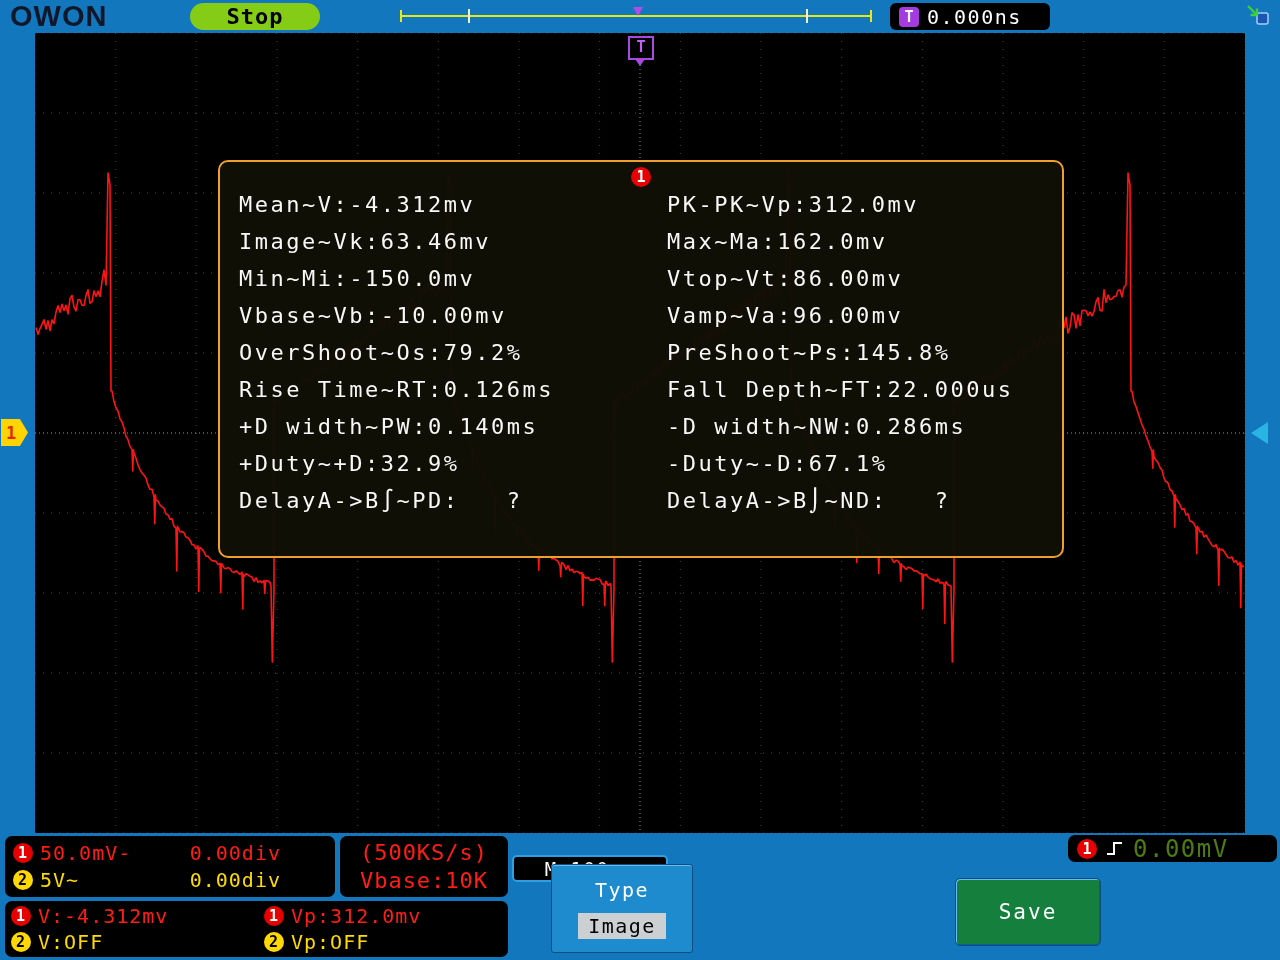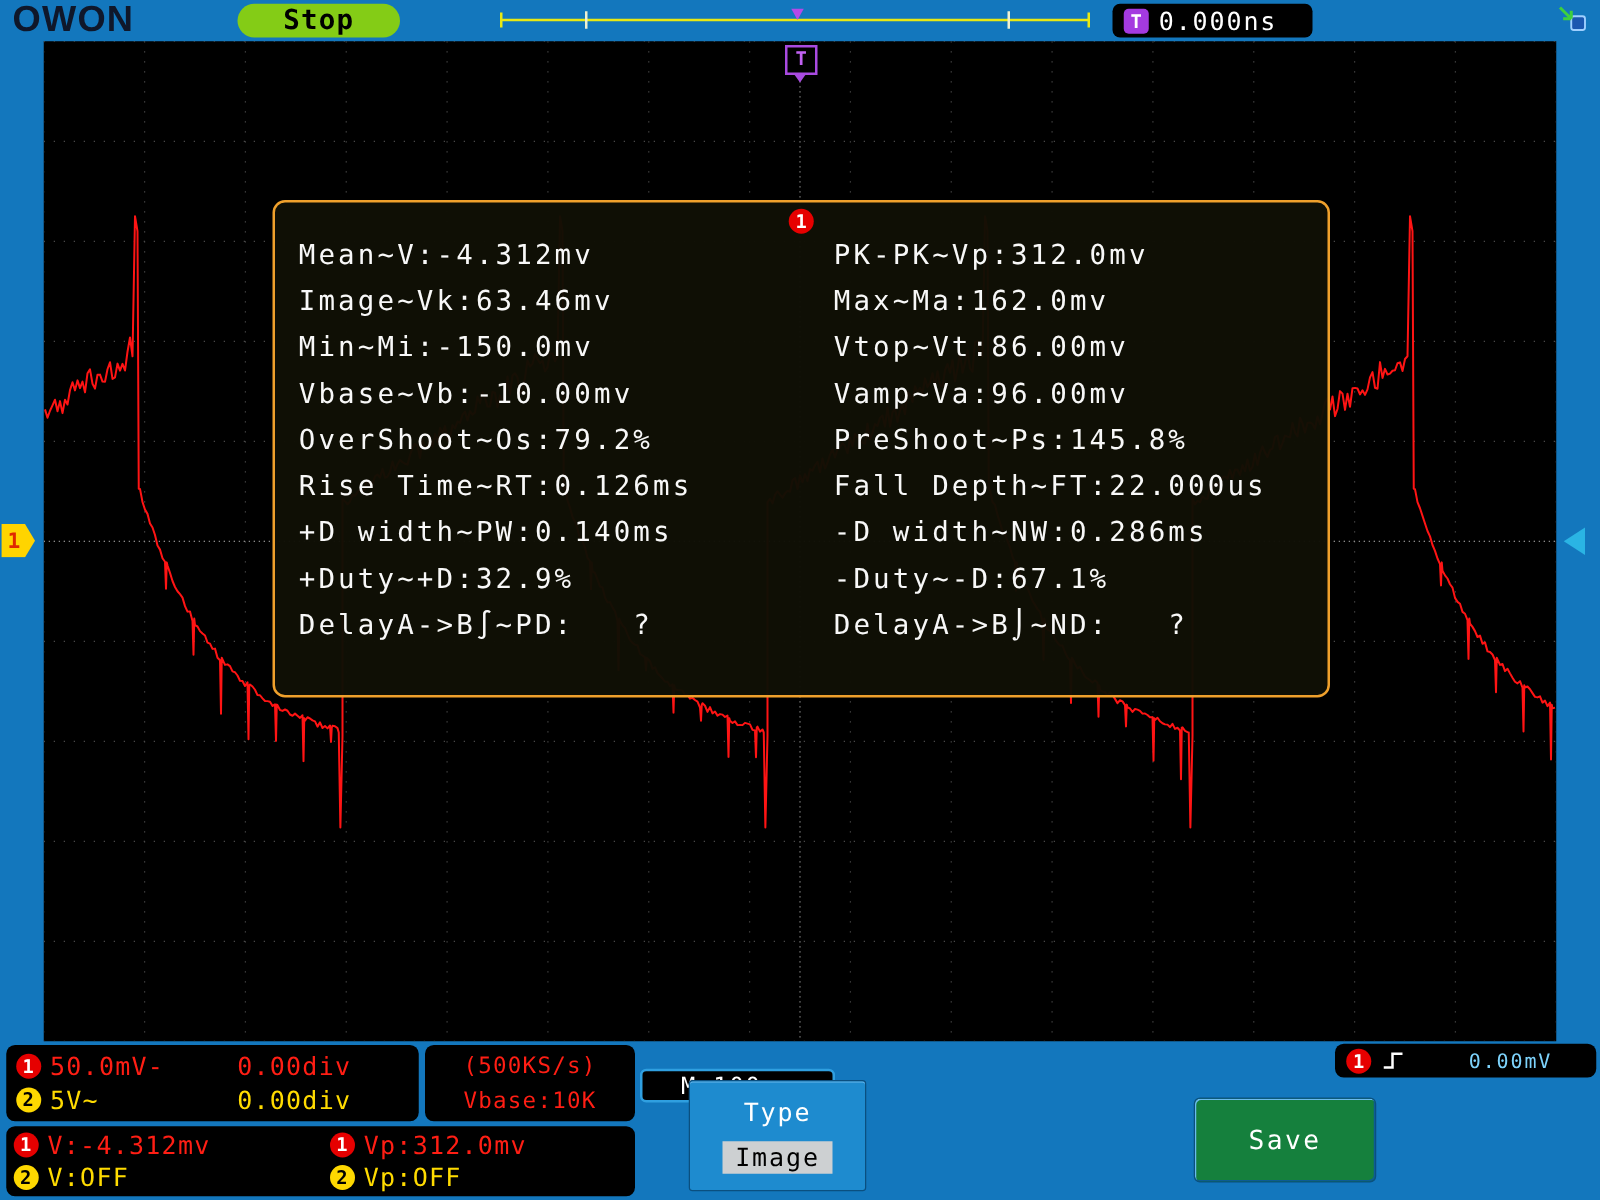--- a/index.html
+++ b/index.html
@@ -45,35 +45,35 @@
      font-size:15px;font-weight:bold;flex:none;}
   .b-red{background:#e60000;color:#fff;}
   .b-yel{background:#fed800;color:#000;}
   
   .blackbox{position:absolute;background:#000;border-radius:7px;box-sizing:border-box;}
   .red{color:#ff1e14;} .yellow{color:#ffdb00;}
   #chbox{left:5px;top:836px;width:330px;height:61px;padding:5px 8px;display:flex;flex-direction:column;justify-content:space-between;}
   .ch-row{display:flex;align-items:center;gap:7px;font-size:20px;letter-spacing:1px;}
   .ch-row .offset{margin-left:auto;margin-right:46px;}
   #samplebox{left:340px;top:836px;width:168px;height:61px;display:flex;flex-direction:column;justify-content:space-evenly;
-             align-items:center;font-size:18px;letter-spacing:1px;}
+             align-items:center;font-size:22px;letter-spacing:1px;}
   #mbox{left:512px;top:855px;width:156px;height:27px;background:#000;border:2px solid #2f9fe0;border-radius:5px;
         box-sizing:border-box;display:flex;align-items:center;justify-content:center;color:#fff;font-size:19px;letter-spacing:1.5px;}
   #typebox{left:515px;top:864px;width:142px;height:89px;background:#1e8bcf;border:1px solid #0a4f80;border-radius:3px;
            box-shadow:inset 0 1px 0 #6abaee;display:flex;flex-direction:column;align-items:center;padding-top:13px;gap:11px;box-sizing:border-box;margin-left:36px;}
   #typebox .title{color:#fff;font-size:20px;letter-spacing:1.5px;}
   #typebox .sel{background:#cdd0d2;color:#000;font-size:20px;letter-spacing:1.5px;padding:1px 10px;}
   #measbox{left:5px;top:901px;width:503px;height:56px;display:grid;grid-template-columns:253px 244px;
            align-content:space-evenly;padding-left:6px;}
   .q-cell{display:flex;align-items:center;gap:7px;font-size:20px;letter-spacing:1px;height:24px;}
   #savebtn{left:955px;top:878px;width:144px;height:66px;background:#15803d;border:1px solid #0a4f80;border-radius:5px;
            box-shadow:inset 1px 1px 0 #6abaee, inset -1px -1px 0 #0d5c94;display:flex;align-items:center;justify-content:center;
            color:#fff;font-size:21px;letter-spacing:2px;}
   #trigbox{left:1068px;top:835px;width:209px;height:27px;display:flex;align-items:center;gap:9px;padding:0 9px;}
-  #trigbox .val{color:#7dd3fc;font-size:16px;letter-spacing:1.5px;margin-left:42px;}
+  #trigbox .val{color:#4d7c0f;font-size:24px;letter-spacing:1.5px;}
 </style>
 </head>
 <body>
 
 <div class="abs" id="logo">OWON</div>
 <div class="abs" id="run-state">Stop</div>
 
 <div class="abs" id="membar">
   <div class="line"></div>
   <div class="tick" style="left:0;"></div>

